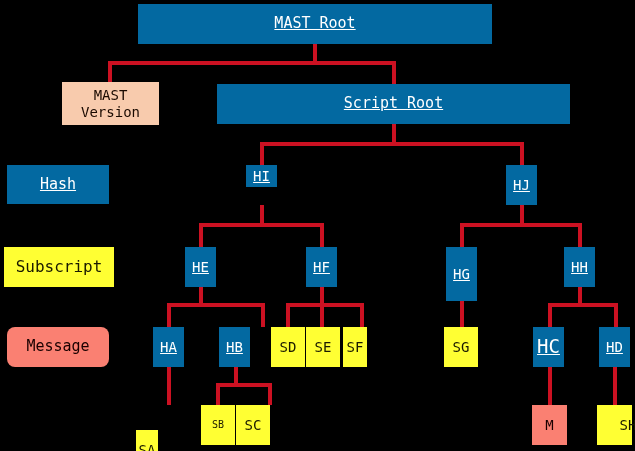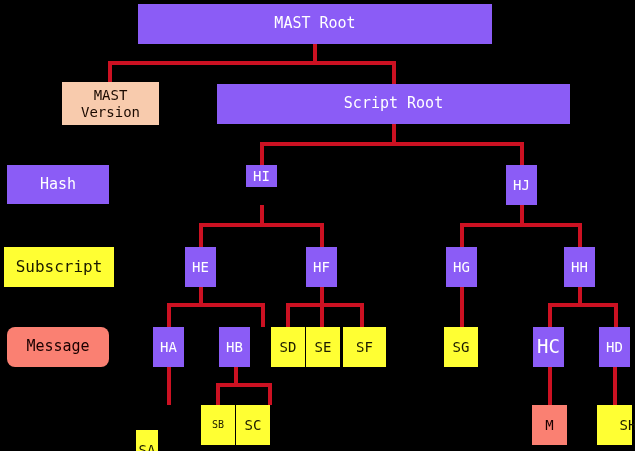--- a/index.html
+++ b/index.html
@@ -20,21 +20,21 @@
     position: absolute;
     box-sizing: border-box;
     display: flex;
     align-items: center;
     justify-content: center;
     text-align: center;
     line-height: 1.15;
     z-index: 3;
     white-space: pre-line;
   }
-  .node.hash      { background: #8b5cf6; color: #ffffff; }
+  .node.hash      { background: #0369a1; color: #ffffff; text-decoration: underline; }
   .node.subscript { background: #FFFF33; color: #1a1a00; }
   .node.message   { background: #FA8072; color: #1a0000; }
   .node.version   { background: #F8CBAD; color: #1a0a00; }
   .legend         { z-index: 4; }
   .edge {
     position: absolute;
     background: #CC1122;
     z-index: 1;
   }
   .edge.v { width: 4px; }
@@ -122,41 +122,41 @@
   <div class="node hash" style="left:506px; top:165px; width:31px; height:40px; font-size:14px;">
     <span>HJ</span>
   </div>
 
   <div class="node hash" style="left:185px; top:247px; width:31px; height:40px; font-size:14px;">
     <span>HE</span>
   </div>
   <div class="node hash" style="left:306px; top:247px; width:31px; height:40px; font-size:14px;">
     <span>HF</span>
   </div>
-  <div class="node hash" style="left:446px; top:247px; width:31px; height:40px; font-size:14px;">
+  <div class="node hash" style="left:446px; top:247px; width:31px; height:54px; font-size:14px;">
     <span>HG</span>
   </div>
   <div class="node hash" style="left:564px; top:247px; width:31px; height:40px; font-size:14px;">
     <span>HH</span>
   </div>
 
   <div class="node hash" style="left:153px; top:327px; width:31px; height:40px; font-size:14px;">
     <span>HA</span>
   </div>
   <div class="node hash" style="left:219px; top:327px; width:31px; height:40px; font-size:14px;">
     <span>HB</span>
   </div>
 
   <div class="node subscript" style="left:271px; top:327px; width:34px; height:40px; font-size:14px;">
     <span>SD</span>
   </div>
   <div class="node subscript" style="left:306px; top:327px; width:34px; height:40px; font-size:14px;">
     <span>SE</span>
   </div>
-  <div class="node subscript" style="left:343px; top:327px; width:43px; height:40px; font-size:14px;">
+  <div class="node subscript" style="left:343px; top:327px; width:24px; height:40px; font-size:14px;">
     <span>SF</span>
   </div>
 
   <div class="node subscript" style="left:444px; top:327px; width:34px; height:40px; font-size:14px;">
     <span>SG</span>
   </div>
 
   <div class="node hash" style="left:533px; top:327px; width:31px; height:40px; font-size:19px;">
     <span>HC</span>
   </div>

